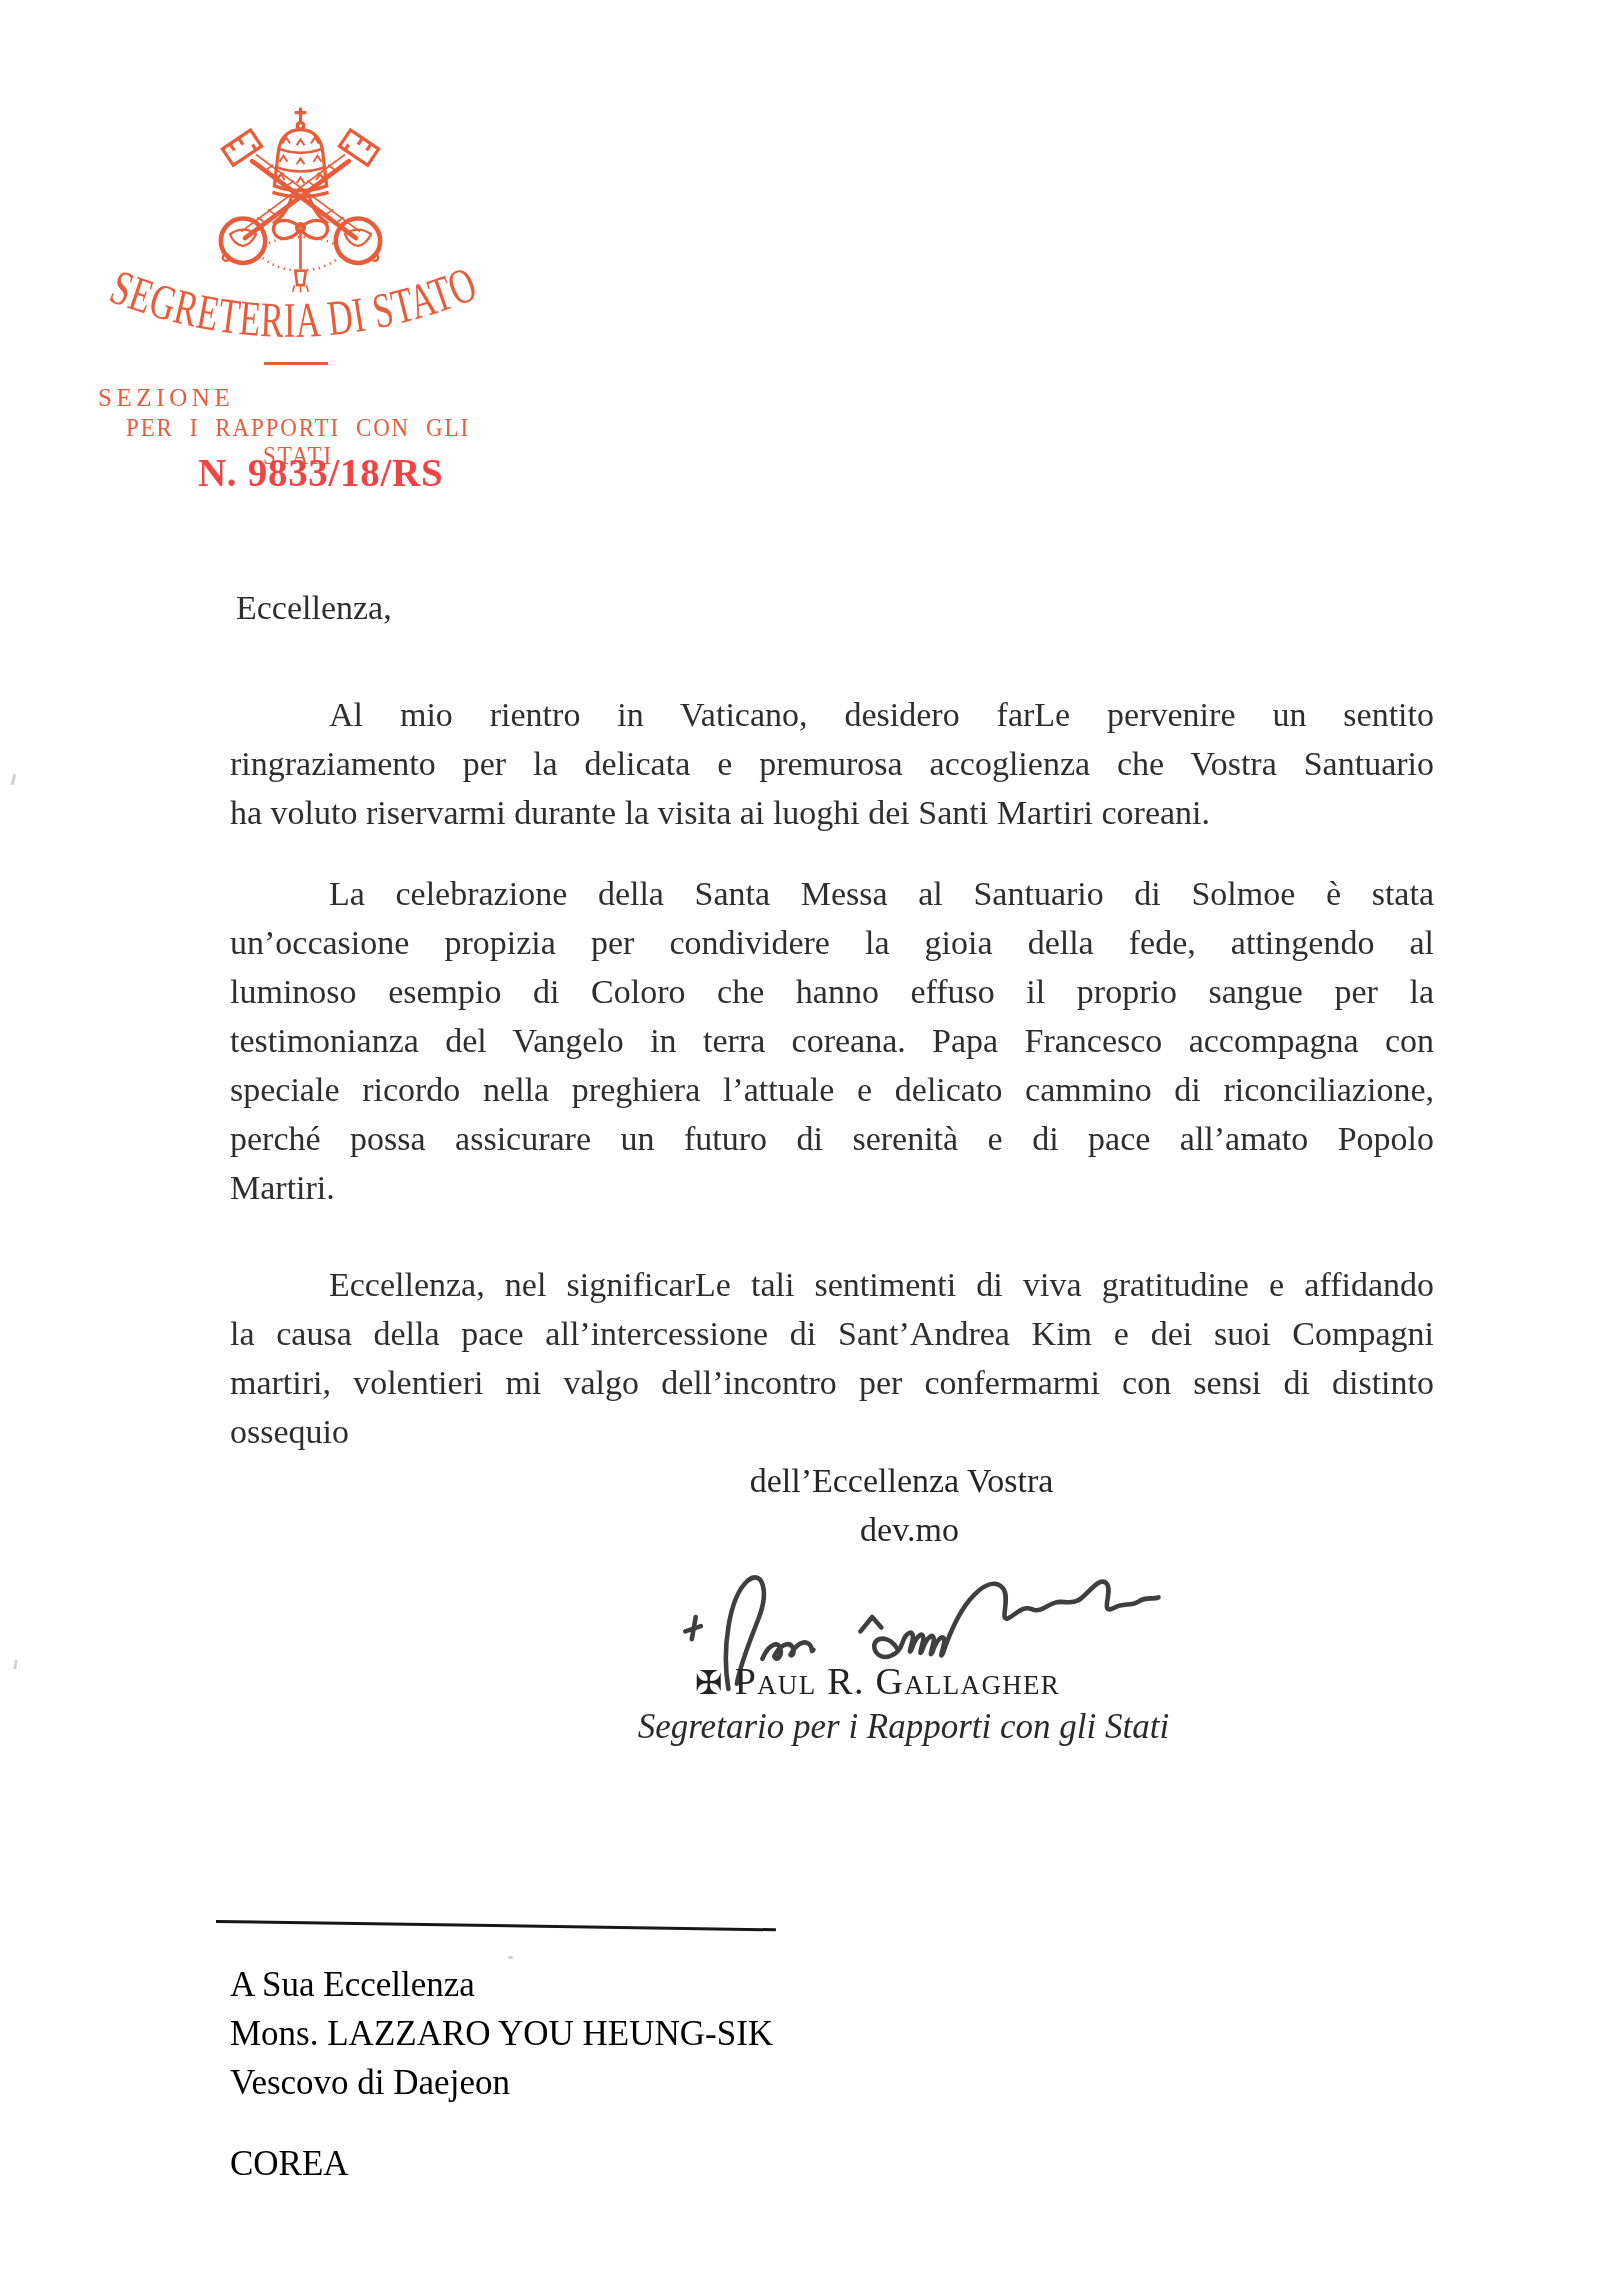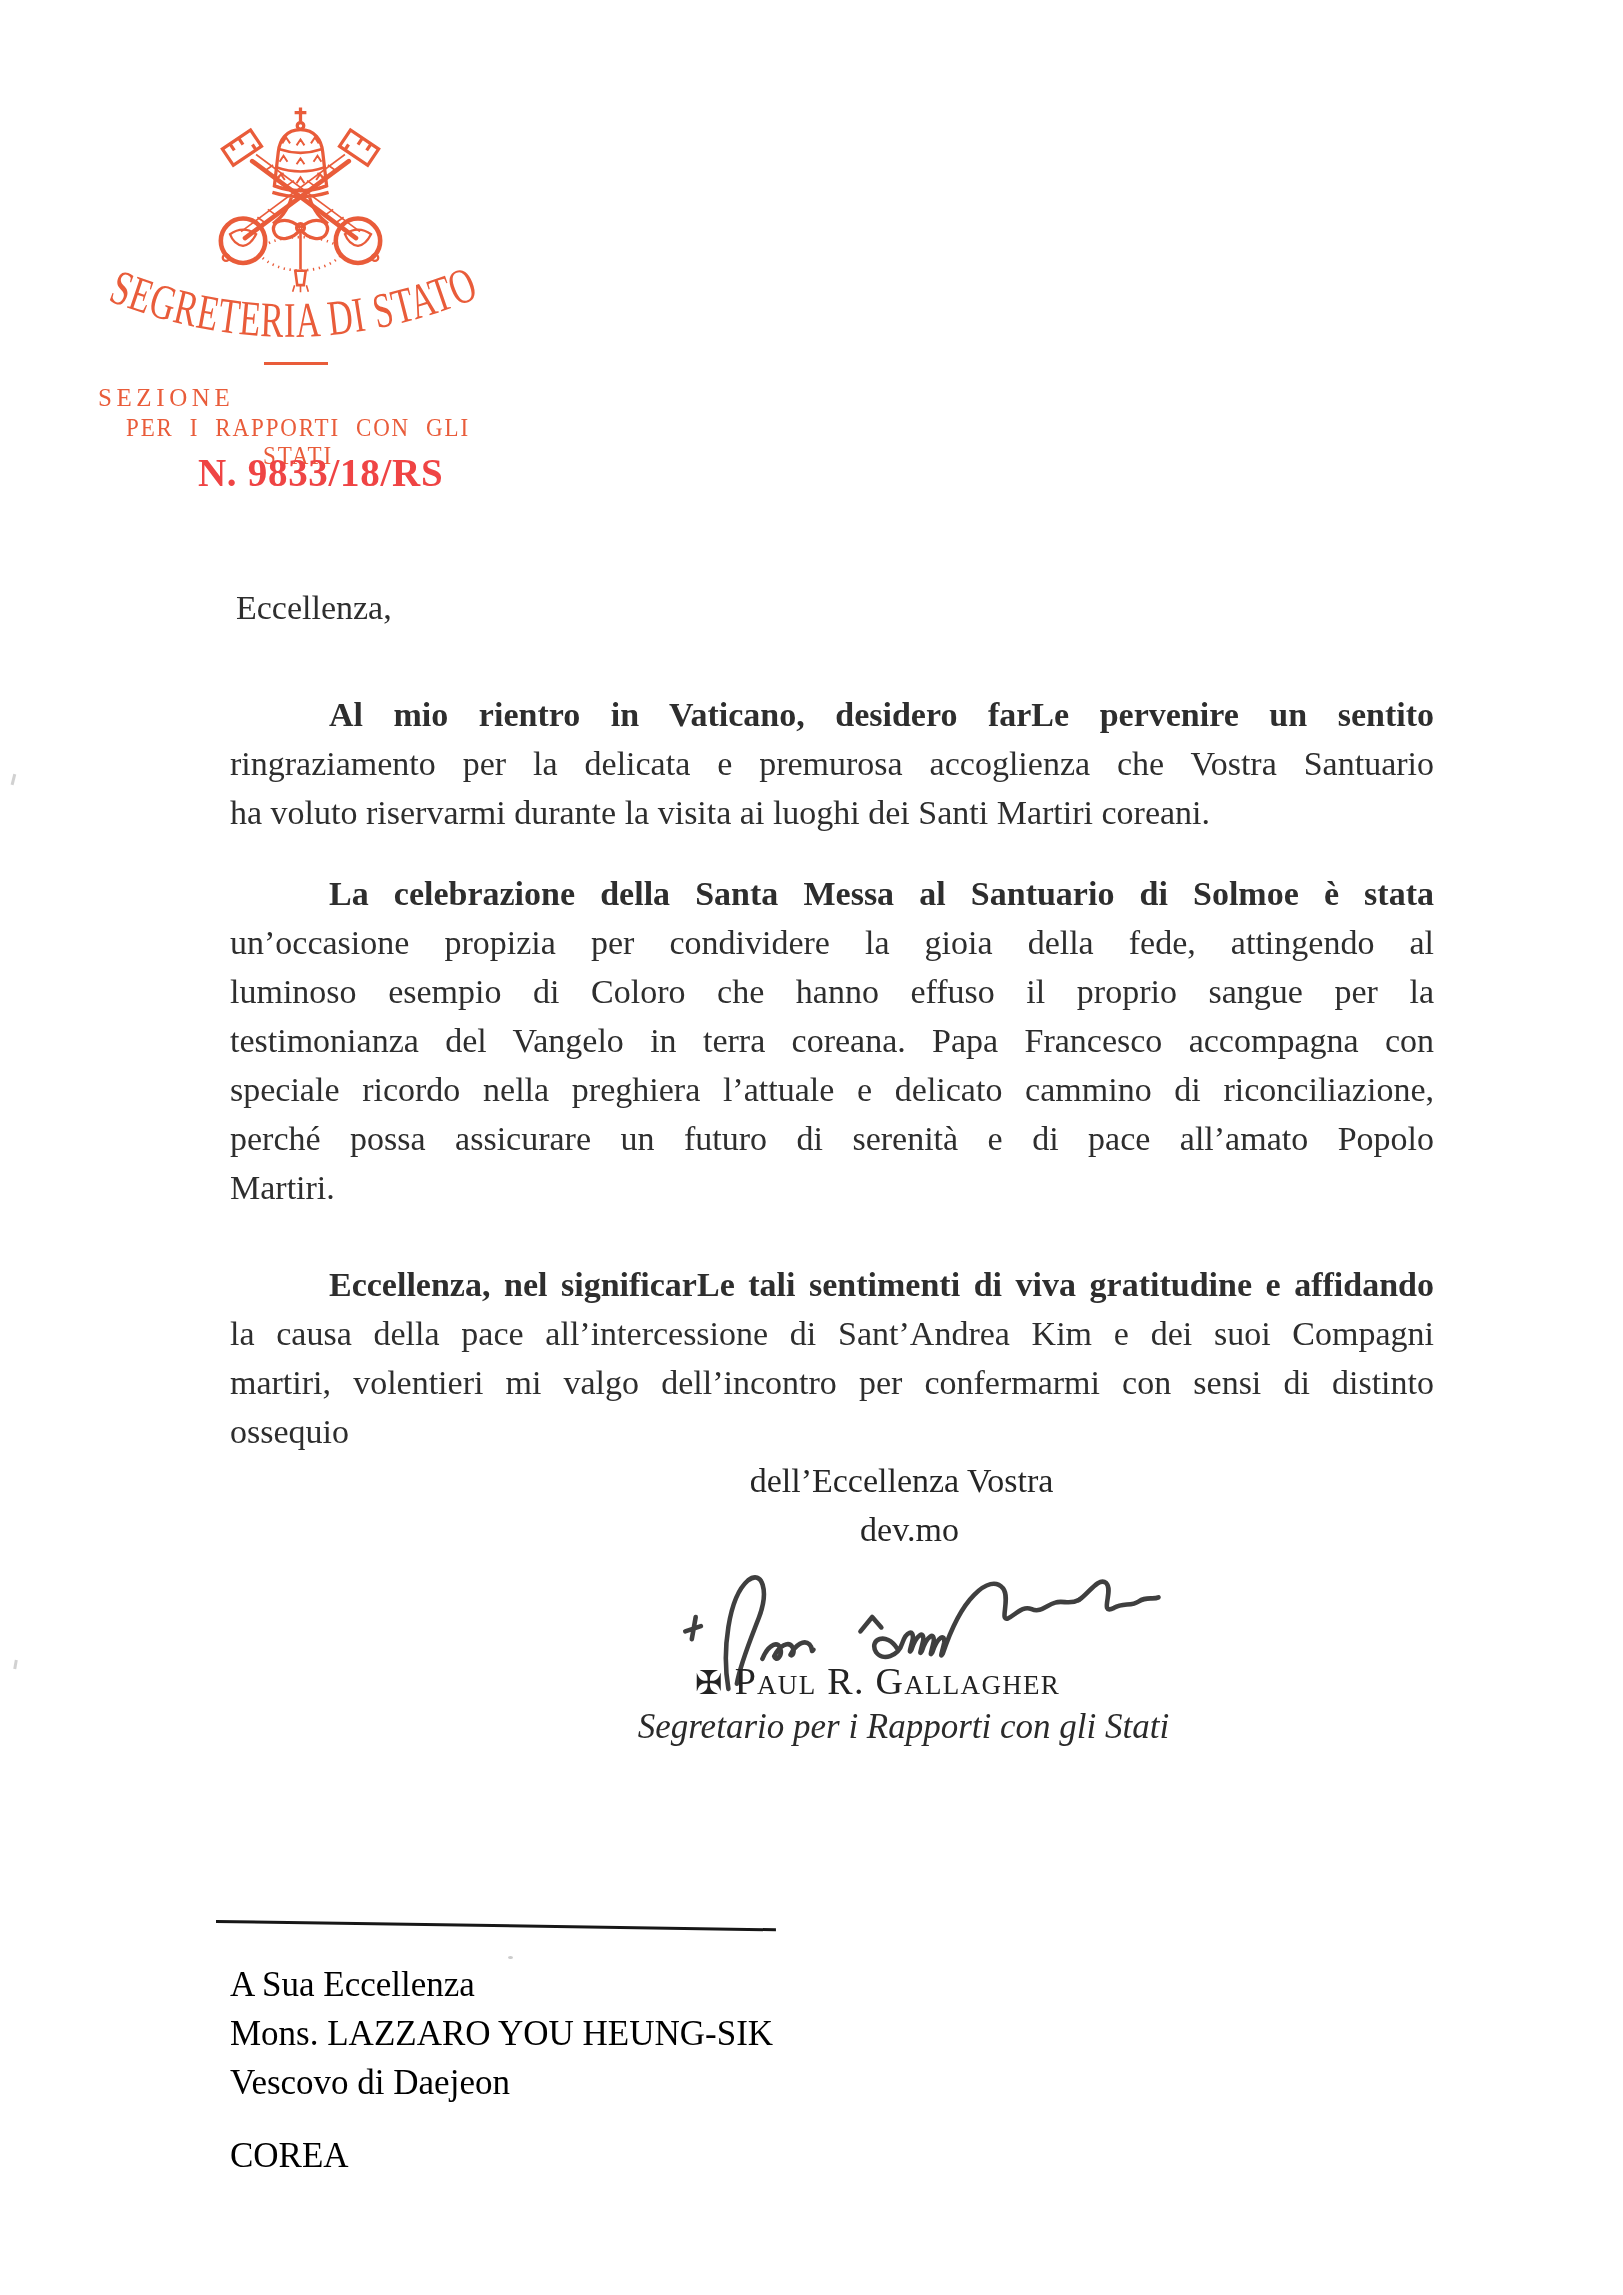--- a/index.html
+++ b/index.html
@@ -31,21 +31,21 @@
     position:absolute; right:182px; top:401px;
     font-size:37px; color:#222; letter-spacing:0.3px;
   }
   
   .body-block{position:absolute; left:230px; width:1204px; font-size:34px; line-height:49px;}
   .salutation{top:583px;margin-left:6px;}
   .para{overflow:visible;}
   .p1{top:690px;} .p2{top:869px;} .p3{top:1260px;}
   .line{display:block; white-space:normal;}
   .line.fill{text-align:justify; text-align-last:justify;}
-  .line.indent{text-indent:99px;font-weight:bold;}
+  .line.indent{text-indent:99px;}
   .closing-line{
     position:absolute; left:0; width:100%; text-align:center;
     font-size:34px; color:#262626;
   }
   .closing1{top:1462px; transform:translateX(90px);}
   .closing2{top:1511px; transform:translateX(98px);}
   
   .sig-svg{position:absolute; left:664px; top:1566px; width:504px; height:134px;}
   .sig-name{
     position:absolute; left:0; width:100%; text-align:center; top:1659px;
@@ -57,21 +57,21 @@
     position:absolute; left:0; width:100%; text-align:center; top:1707px;
     font-size:35px; font-style:italic; color:#2a2a2a;
     transform:translateX(92px);
   }
   
   .bottom-rule{
     position:absolute; left:216px; top:1920px; width:560px; height:3.3px;
     background:#171717; transform:rotate(.85deg); transform-origin:left center;
   }
   .recipient{position:absolute; left:230px; top:1960px; font-size:35px; line-height:49px; color:#000000;}
-  .recipient .country{margin-top:24px;}
+  .recipient .country{margin-top:32px;}
   
   .speck{position:absolute; background:#9a9a9a; opacity:.45;}
   .speck.s1{left:11.8px; top:774px; width:2.6px; height:10.5px; transform:rotate(14deg);}
   .speck.s2{left:13.7px; top:1660px; width:2.6px; height:9.2px; transform:rotate(10deg);}
   .speck.s3{left:508px; top:1956px; width:5.2px; height:3.3px; opacity:.5; border-radius:50%;}
 </style>
 </head>
 <body>
 
 <div class="page" style="--accent: #e95c3a; --ink: #2e2e2e; --paper: #ffffff;">

